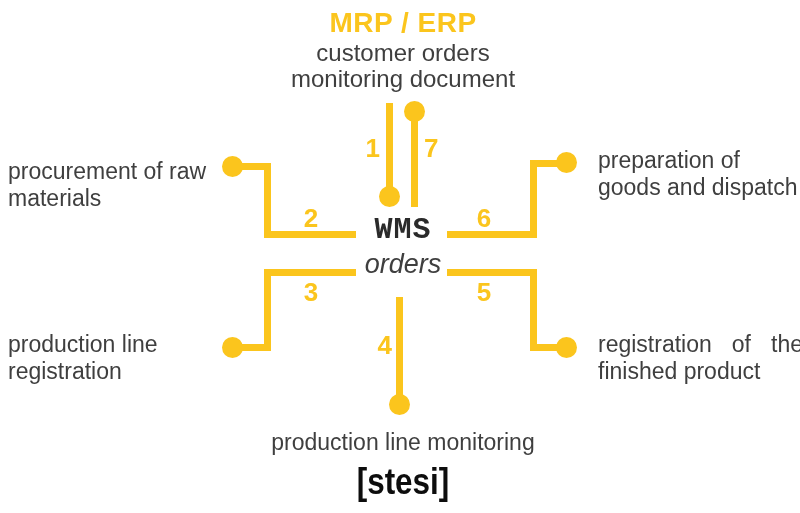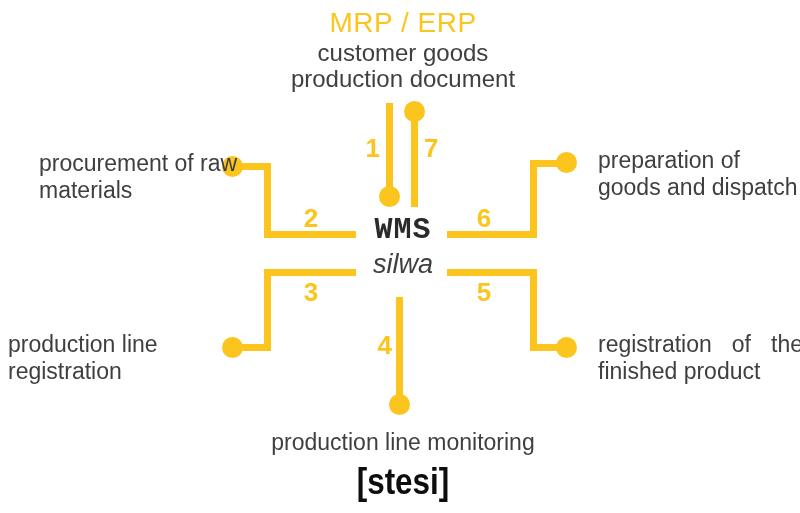--- a/index.html
+++ b/index.html
@@ -46,21 +46,21 @@
   .erp-block {
     position: absolute;
     left: 253px;
     top: 6px;
     width: 300px;
     text-align: center;
   }
   .erp-title {
     font-size: 28px;
     line-height: 34px;
-    font-weight: normal;
+    font-weight: bold;
     letter-spacing: 0.5px;
     color: var(--color-accent, #FBC51D);
   }
   .erp-sub {
     font-size: 24px;
     line-height: 26px;
     color: var(--color-text, #3F3F3F);
   }
   .wms-block {
     position: absolute;
@@ -107,38 +107,38 @@
     transform-origin: 50% 50%;
   }
 </style>
 </head>
 <body>
 
 <div class="canvas">
 
   <div class="erp-block">
     <div class="erp-title">MRP / ERP</div>
-    <div class="erp-sub">customer goods</div>
-    <div class="erp-sub">production document</div>
+    <div class="erp-sub">customer orders</div>
+    <div class="erp-sub">monitoring document</div>
   </div>
 
   <div class="bar" style="left:386px; top:103px; width:7px; height:95px;"></div>
   <div class="dot" style="left:379px; top:186px;"></div>
   <div class="num" style="left:348px; top:133px; width:32px; text-align:right;">1</div>
 
   <div class="dot" style="left:404px; top:101px;"></div>
   <div class="bar" style="left:411px; top:112px; width:7px; height:95px;"></div>
   <div class="num" style="left:424px; top:133px; width:32px; text-align:left;">7</div>
 
   <div class="dot" style="left:222px; top:156px;"></div>
   <div class="bar" style="left:233px; top:163px; width:38px; height:7px;"></div>
   <div class="bar" style="left:264px; top:163px; width:7px; height:75px;"></div>
   <div class="bar" style="left:264px; top:231px; width:92px; height:7px;"></div>
   <div class="num" style="left:297px; top:203px; width:28px; text-align:center;">2</div>
-  <div class="lbl" style="left:8px; top:150px; width:215px;margin-left:31px;">procurement of raw materials</div>
+  <div class="lbl" style="left:8px; top:158px; width:215px;">procurement of raw materials</div>
 
   <div class="dot" style="left:222px; top:337px;"></div>
   <div class="bar" style="left:233px; top:344px; width:38px; height:7px;"></div>
   <div class="bar" style="left:264px; top:269px; width:7px; height:82px;"></div>
   <div class="bar" style="left:264px; top:269px; width:92px; height:7px;"></div>
   <div class="num" style="left:297px; top:277px; width:28px; text-align:center;">3</div>
   <div class="lbl" style="left:8px; top:331px; width:215px;">production line registration</div>
 
   <div class="bar" style="left:447px; top:231px; width:90px; height:7px;"></div>
   <div class="bar" style="left:530px; top:160px; width:7px; height:78px;"></div>
@@ -153,19 +153,19 @@
   <div class="dot" style="left:556px; top:337px;"></div>
   <div class="num" style="left:470px; top:277px; width:28px; text-align:center;">5</div>
   <div class="lbl justify" style="left:598px; top:331px; width:205px;">registration of the finished product</div>
 
   <div class="bar" style="left:396px; top:297px; width:7px; height:108px;"></div>
   <div class="dot" style="left:389px; top:394px;"></div>
   <div class="num" style="left:360px; top:330px; width:32px; text-align:right;">4</div>
 
   <div class="wms-block">
     <div class="wms-name">WMS</div>
-    <div class="wms-product">silwa</div>
+    <div class="wms-product">orders</div>
   </div>
 
   <div class="caption">production line monitoring</div>
   <div class="logo">[stesi]</div>
 
 </div>
 
 </body></html>

